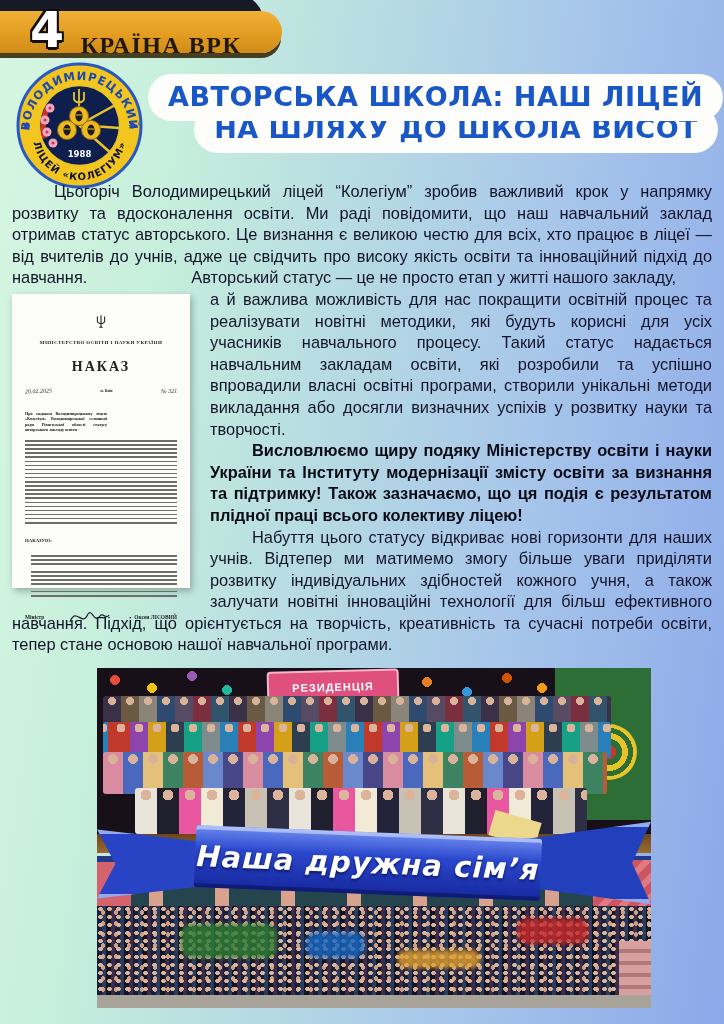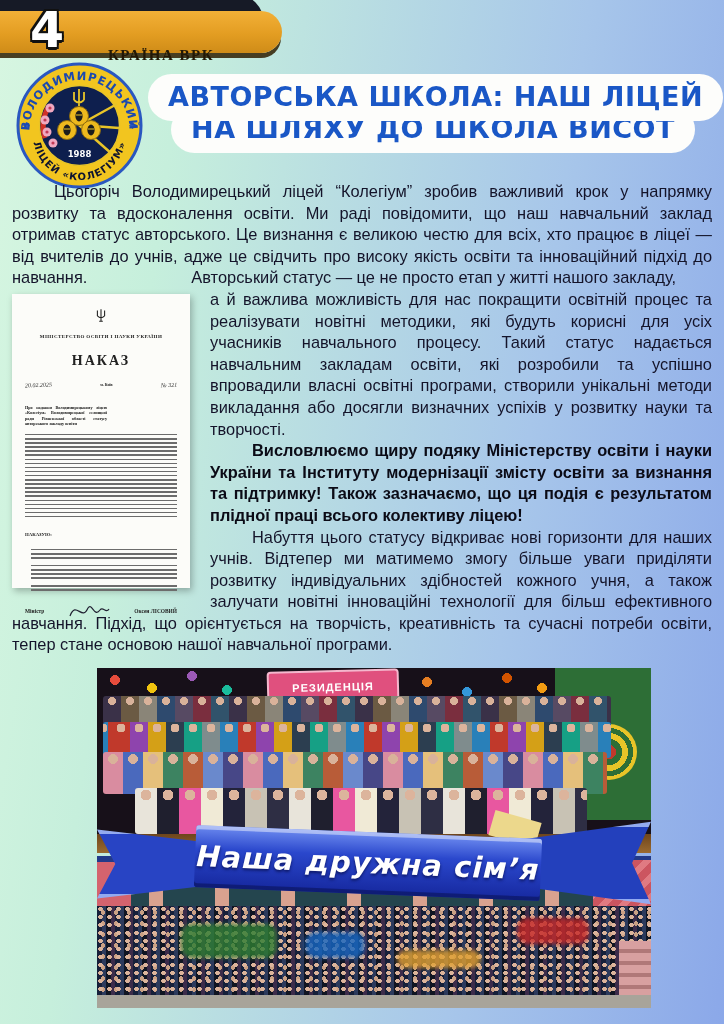--- a/index.html
+++ b/index.html
@@ -9,48 +9,48 @@
 
   
   .mast-navy{position:absolute;left:-24px;top:-6px;width:288px;height:58px;border-radius:29px;
              background:#161a26;}
   .mast-orange{position:absolute;left:-24px;top:11px;width:306px;height:42px;border-radius:21px;
              background:linear-gradient(180deg,#f2b037 0%,#e39d22 55%,#cf8c18 100%);
              box-shadow:0 6px 0 -1px rgba(52,38,8,.88);display:flex;align-items:center;}
   .page-num{position:absolute;left:30px;top:2px;font-size:49px;font-weight:900;color:#fff;
             text-shadow:-2px -2px 0 #111,2px -2px 0 #111,-2px 2px 0 #111,2px 2px 0 #111,0 3px 0 #111;
             font-family:"DejaVu Sans",sans-serif;}
-  .mast-title{position:absolute;left:95px;width:180px;text-align:center;top:36px;
-            font-family:"Liberation Serif",serif;font-weight:bold;font-size:15px;
+  .mast-title{position:absolute;left:95px;width:180px;text-align:center;top:21px;
+            font-family:"Liberation Serif",serif;font-weight:bold;font-size:24px;
             letter-spacing:1.5px;color:#221806;}
 
   
   .logo{position:absolute;left:16px;top:62px;width:127px;height:127px;}
 
   
-  .headline{position:absolute;left:148px;top:74px;width:570px;text-align:center;}
+  .headline{position:absolute;left:148px;top:74px;width:570px;text-align:right;}
   .hl-pill{display:inline-block;background:#fdfdfb;border-radius:24px;padding:7px 20px 9px;
            font-family:"DejaVu Sans",sans-serif;font-weight:bold;font-size:27px;
            color:#1a57c6;letter-spacing:.5px;white-space:nowrap;}
   .hl1{position:relative;z-index:1;}
   .hl2{margin-top:-15px;position:relative;}
 
   
   .article{position:absolute;left:12px;top:181px;width:700px;color:#14142a;
            font-size:16.4px;line-height:21.6px;text-align:justify;}
   .article p{margin:0;}
   .para-first{text-indent:42px;}
   .linegap{display:inline-block;width:104px;}
   .indent{text-indent:42px;}
   .bold{font-weight:bold;color:#0b0b16;}
 
   
   .doc-float{float:left;width:178px;height:294px;margin:5px 20px 6px 0;}
   .paper{position:relative;width:178px;height:294px;background:#fcfcf9;
-         box-shadow:2px 3px 7px rgba(0,0,0,.28);padding:14px 13px 0;box-sizing:border-box;
+         box-shadow:2px 3px 7px rgba(0,0,0,.28);padding:20px 13px 0;box-sizing:border-box;
          font-family:"Liberation Serif",serif;color:#222;}
   .doc-emblem{text-align:center;height:15px;}
   .doc-ministry{text-align:center;font-weight:bold;font-size:5px;letter-spacing:.4px;margin-top:3px;}
   .doc-type{text-align:center;font-weight:bold;font-size:14px;letter-spacing:2px;margin-top:2px;}
   .doc-row{display:flex;justify-content:space-between;align-items:flex-end;margin-top:4px;}
   .doc-hand{font-style:italic;font-size:6px;color:#333;transform:rotate(-2deg);}
   .doc-place{font-size:3.8px;font-weight:bold;}
   .doc-subject{width:82px;font-weight:bold;font-size:4.2px;line-height:1.3;margin-top:8px;color:#111;}
   .doc-lines{background:repeating-linear-gradient(180deg,#6c6c6c 0 1.5px,transparent 1.5px 4.1px);}
   .doc-body1{height:84px;margin-top:7px;}

